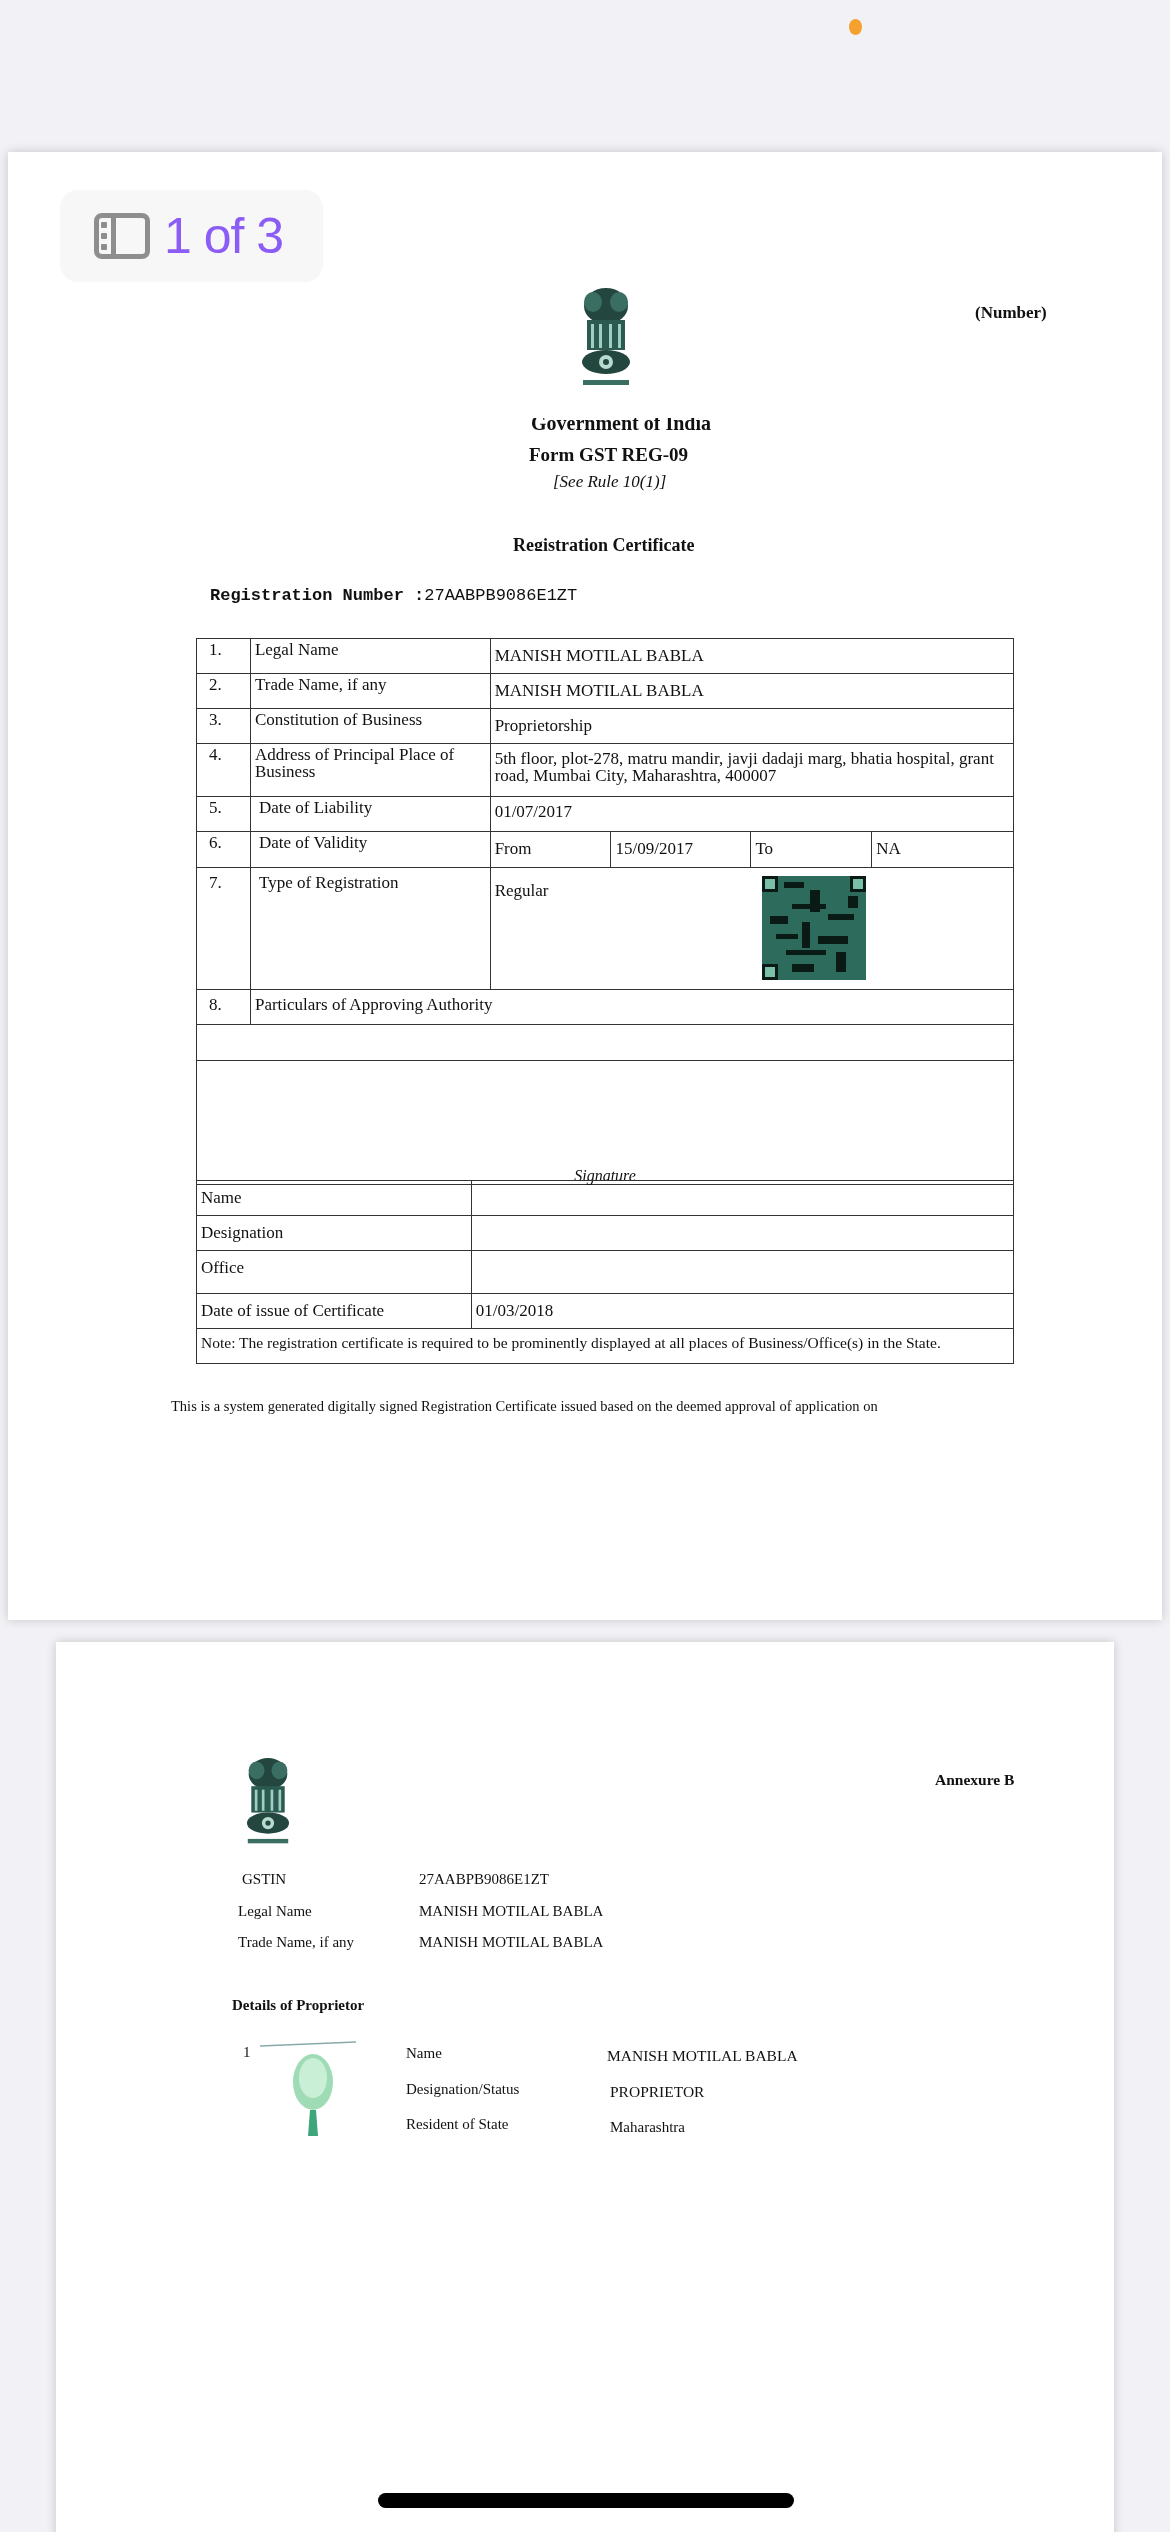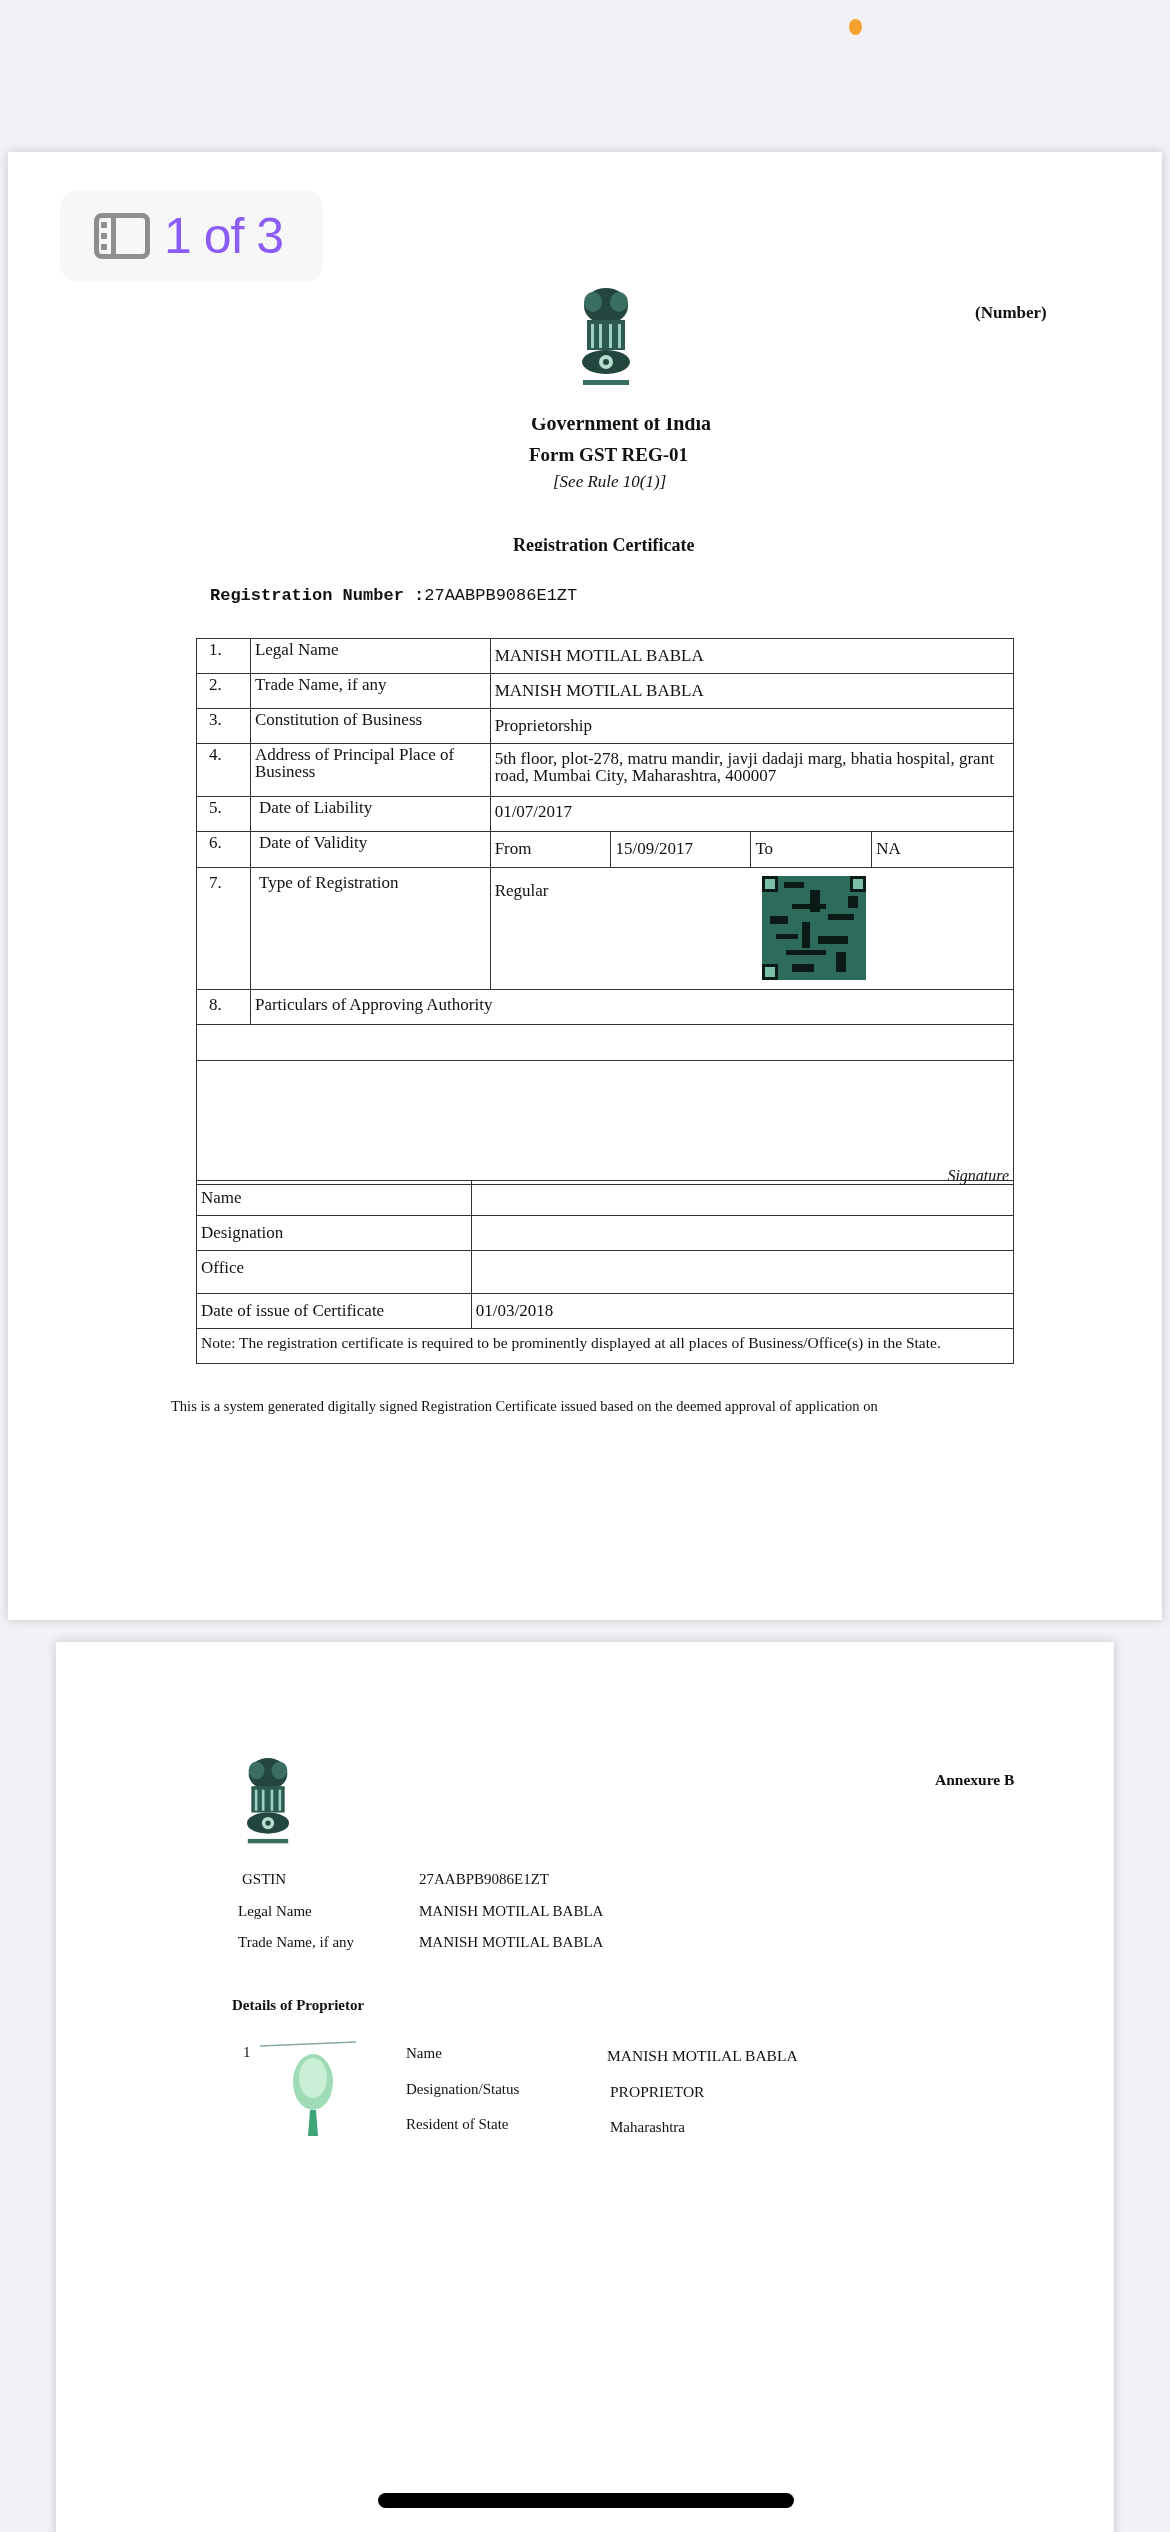--- a/index.html
+++ b/index.html
@@ -64,21 +64,21 @@
     <rect x="45" y="40" width="3" height="24" fill="#9fcfc2"></rect>
     <ellipse cx="33" cy="78" rx="24" ry="12" fill="#23473f"></ellipse>
     <circle cx="33" cy="78" r="7" fill="#b6dcd0"></circle>
     <circle cx="33" cy="78" r="3" fill="#23473f"></circle>
     <rect x="10" y="96" width="46" height="5" fill="#3a6e62"></rect>
   </svg>
 </div>
 
 <div class="abs bold" style="left:975px;top:303px;font-size:17px;">(Number)</div>
 <div class="abs bold" style="left:531px;top:418px;font-size:20px;height:14px;overflow:hidden;line-height:11px;">Government of India</div>
-<div class="abs bold" style="left:529px;top:444px;font-size:19px;">Form GST REG-01</div>
+<div class="abs bold" style="left:529px;top:444px;font-size:19px;">Form GST REG-09</div>
 <div class="abs italic" style="left:553px;top:472px;font-size:17px;">[See Rule 10(1)]</div>
 <div class="abs bold" style="left:513px;top:531px;font-size:18px;height:20px;overflow:hidden;line-height:28px;">Registration Certificate</div>
 
 <div class="abs" style="left:210px;top:586px;font-size:17px;font-family:Liberation Mono, monospace;">
   <span class="bold">Registration Number :</span><span>27AABPB9086E1ZT</span>
 </div>
 
 <table class="cert" style="left:196px;top:638px;width:818px;">
   <colgroup>
       <col style="width:54px">
@@ -147,21 +147,21 @@
     </td>
   </tr>
   <tr style="height:35px">
     <td style="padding-left:12px;padding-top:6px">8.</td>
     <td colspan="5" style="padding-top:6px">Particulars of Approving Authority</td>
   </tr>
   <tr style="height:36px">
         <td colspan="6"></td>
       </tr>
   <tr style="height:124px">
-    <td colspan="6" style="vertical-align:bottom;text-align:right;padding-bottom:0">
+    <td colspan="6" style="vertical-align:bottom;text-align:center;padding-bottom:0">
       <span class="italic" style="font-size:16px">Signature</span>
     </td>
   </tr>
 </tbody>
   </table>
 
 <table class="cert" style="left:196px;top:1180px;width:818px;">
   <colgroup>
       <col style="width:275px">
       <col style="width:543px">

